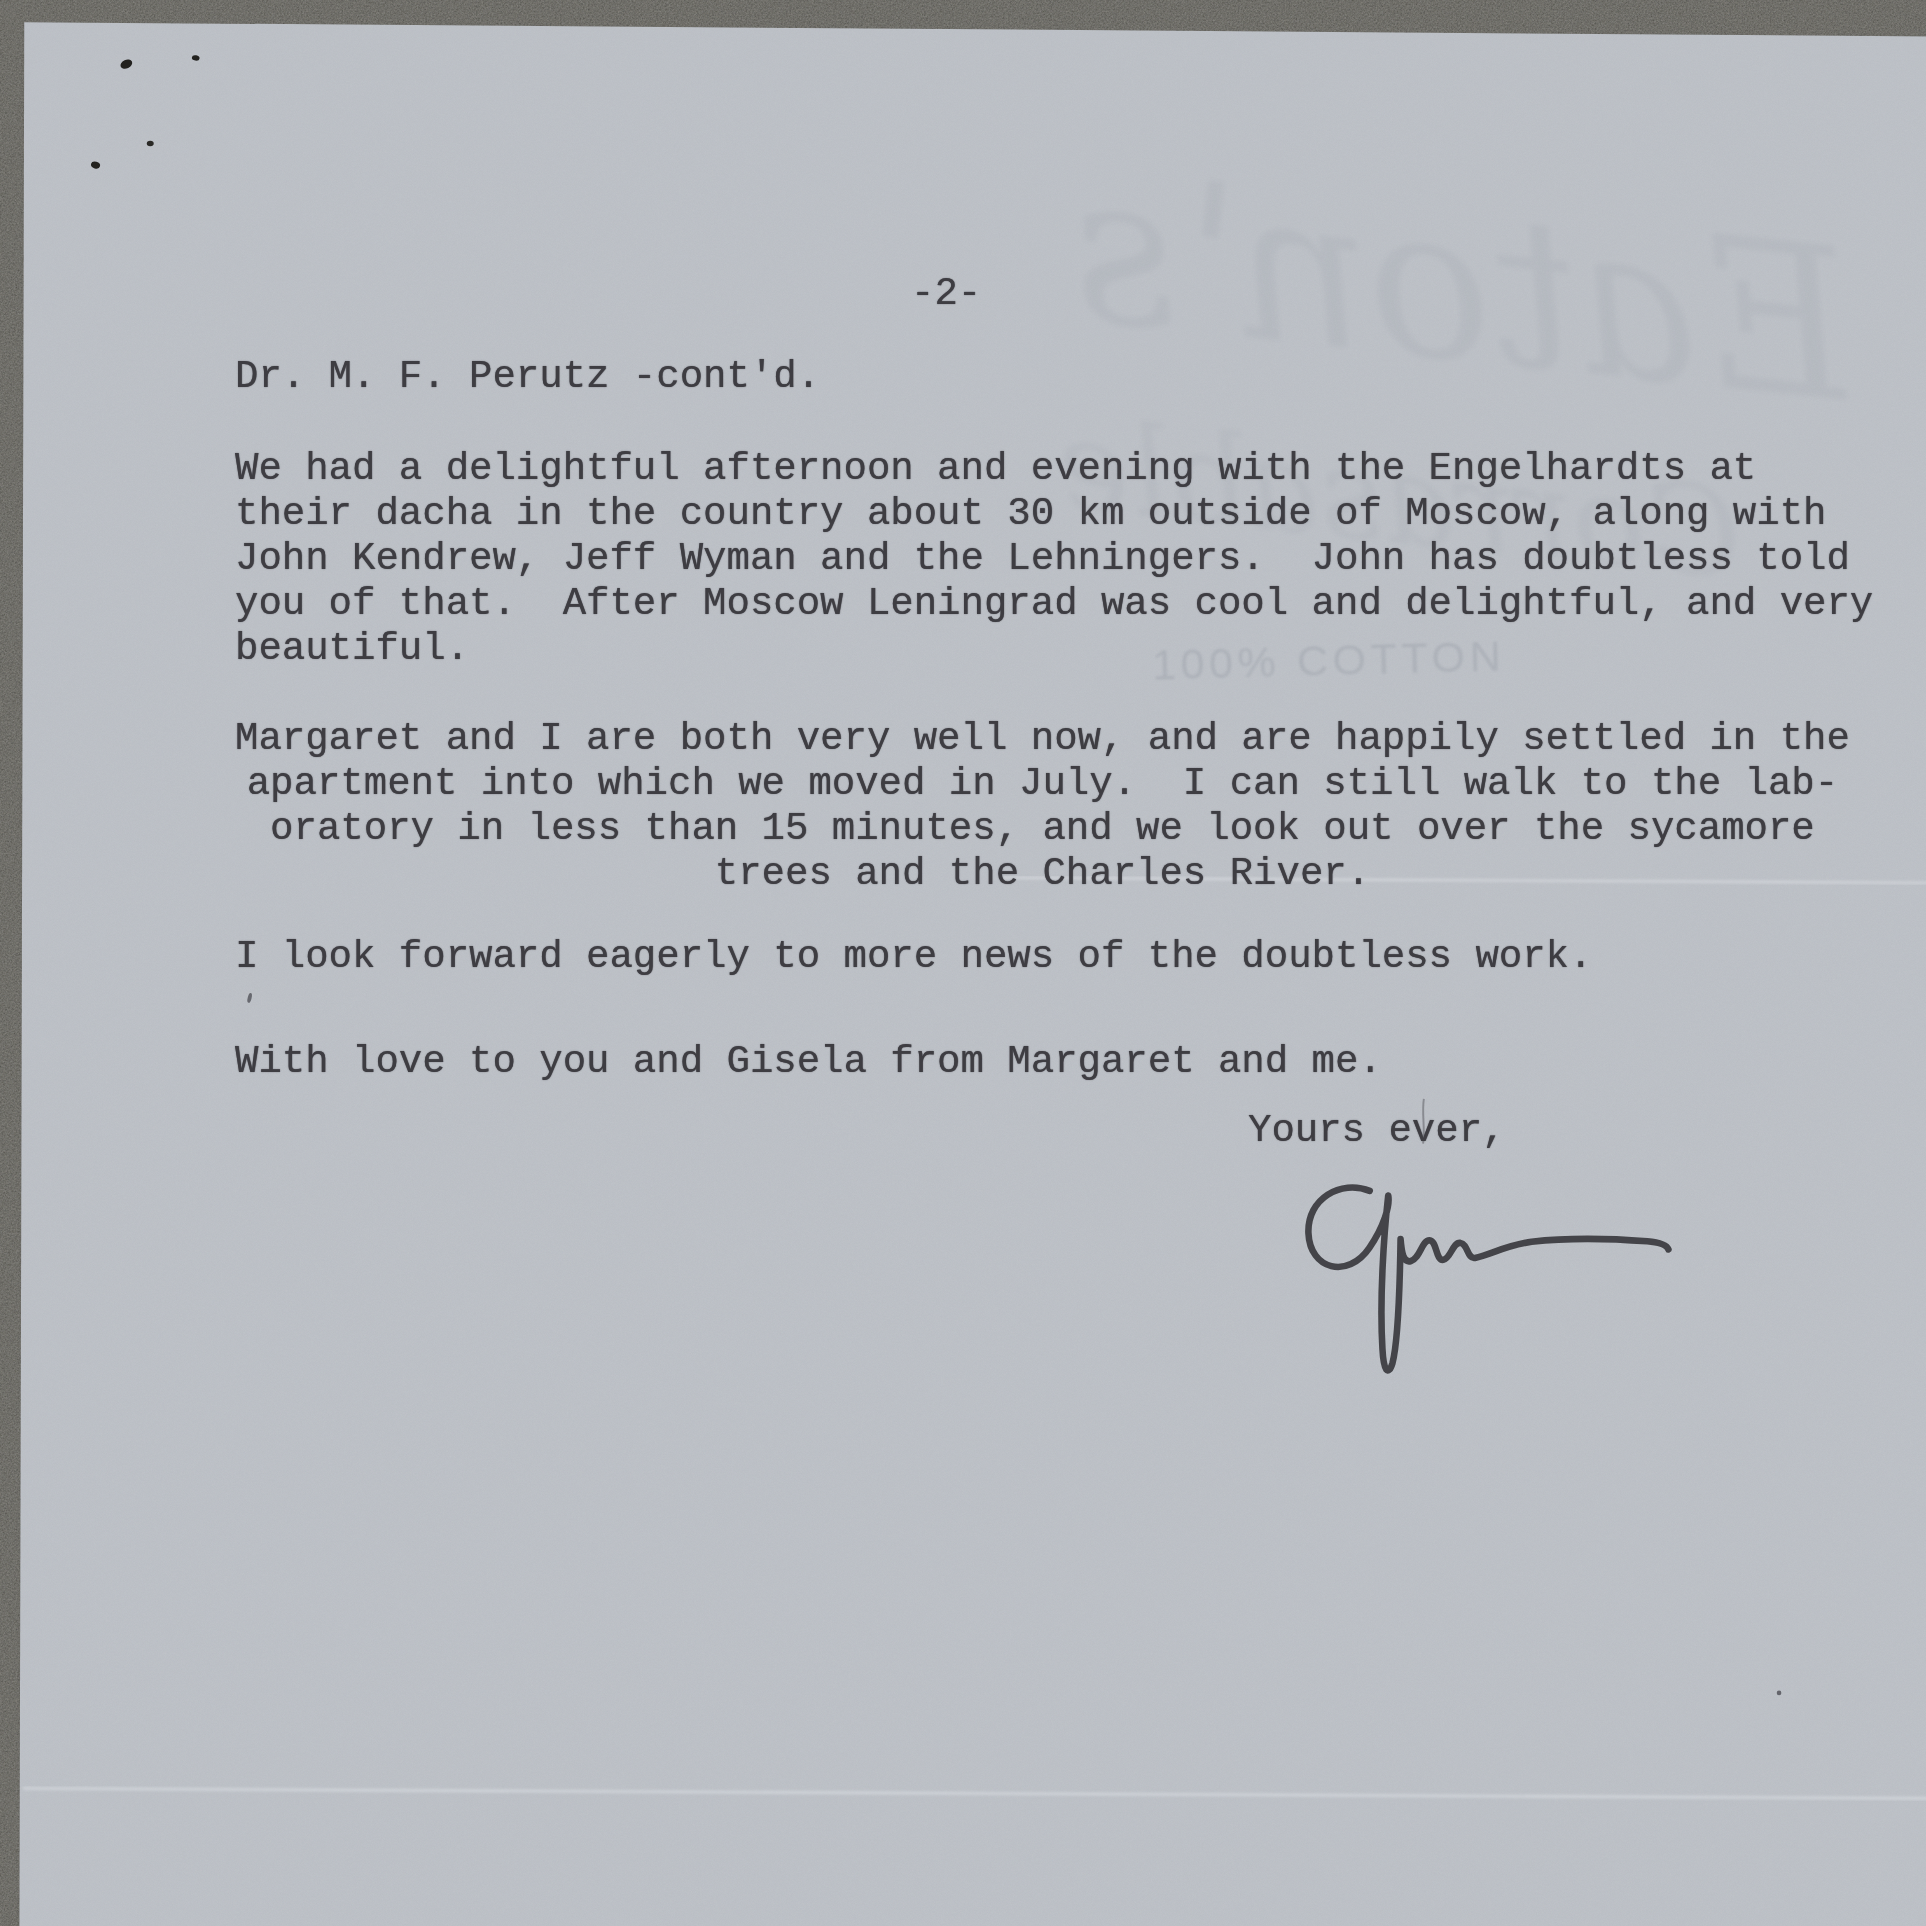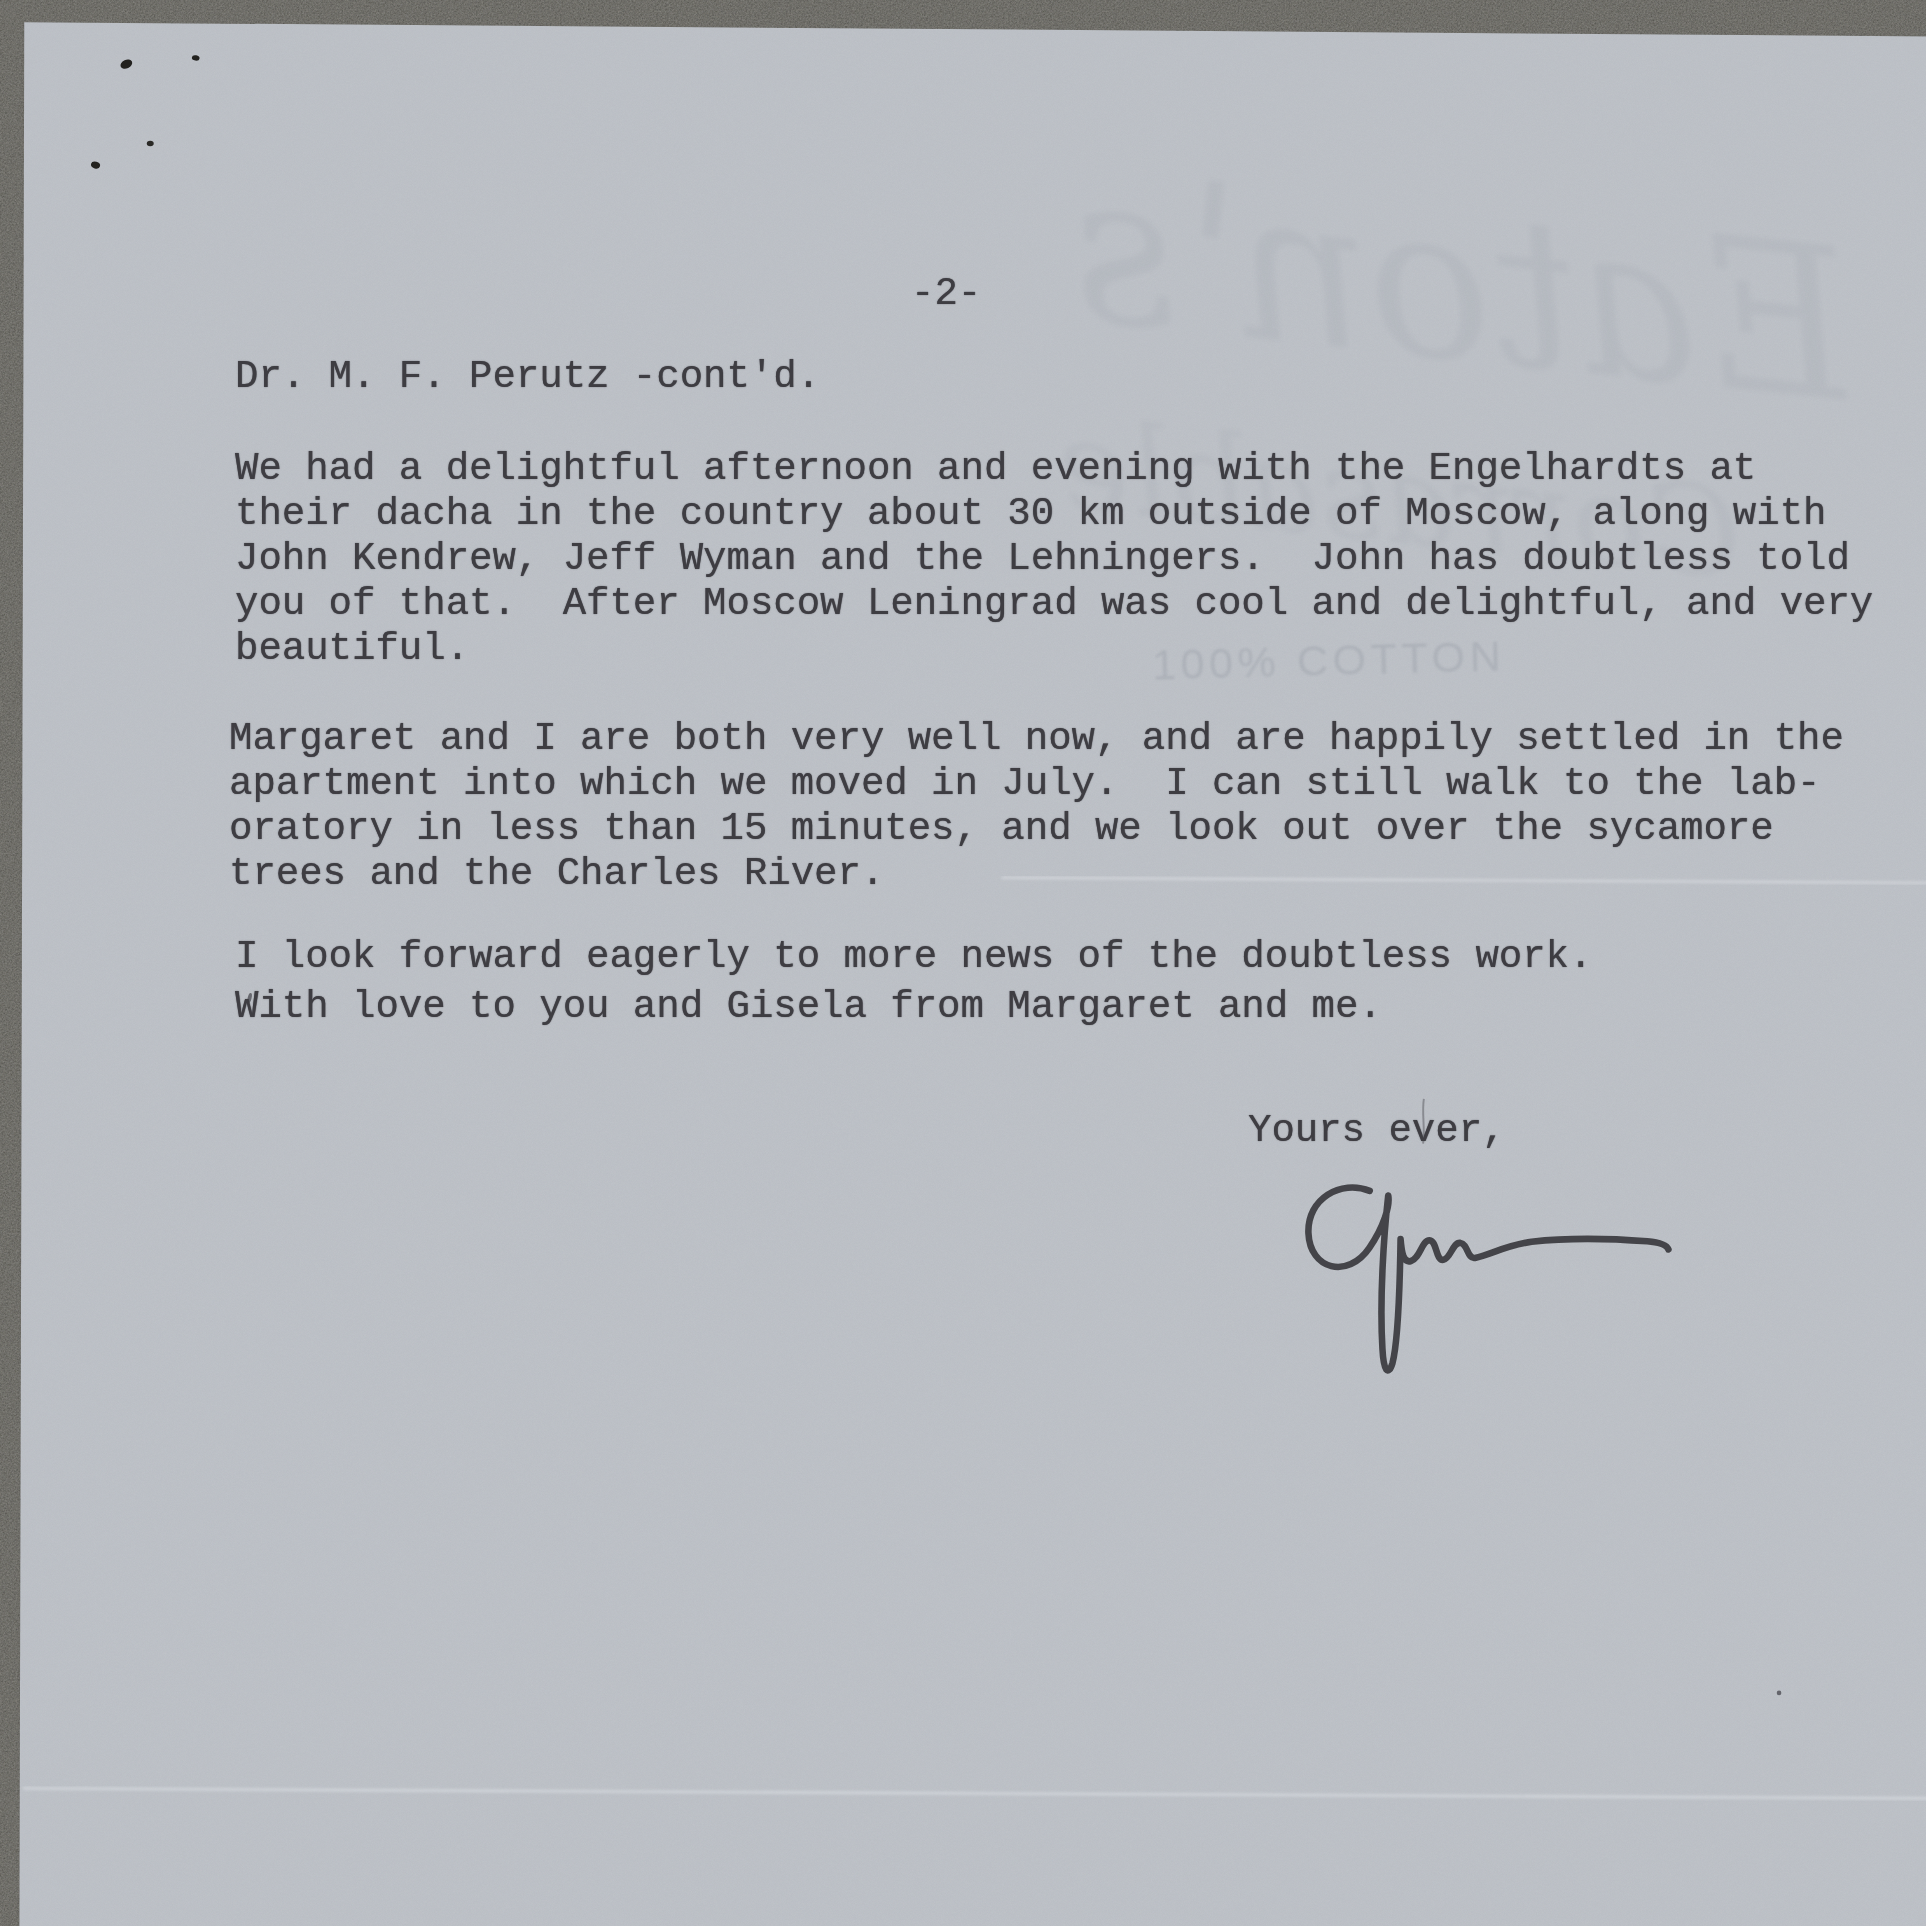--- a/index.html
+++ b/index.html
@@ -23,23 +23,23 @@
 
   .page-number { left: 911px; top: 272px; }
 
   .heading {
     left: 235px; top: 355px;
     text-decoration-thickness: 3.9px;
     text-underline-offset: 10px;
   }
 
   .para-1 { left: 235px; top: 447px; }
-  .para-2 { left: 229px; top: 717px; }
+  .para-2 { left: 235px; top: 717px; text-align: center; }
   .para-3 { left: 235px; top: 935px; }
-  .para-4 { left: 235px; top: 985px; }
+  .para-4 { left: 235px; top: 1040px; }
   .closing { left: 1248px; top: 1109px; }
 
   .signature-block { position: absolute; left: 1283px; top: 1160px; width: 424px; height: 239px; }
   .sr { position: absolute; width: 0.4px; height: 0.4px; overflow: hidden; clip-path: inset(50%); white-space: nowrap; }
 
   .wm {
     position: absolute;
     color: #4d5666;
     filter: blur(2.7px);
     pointer-events: none;

